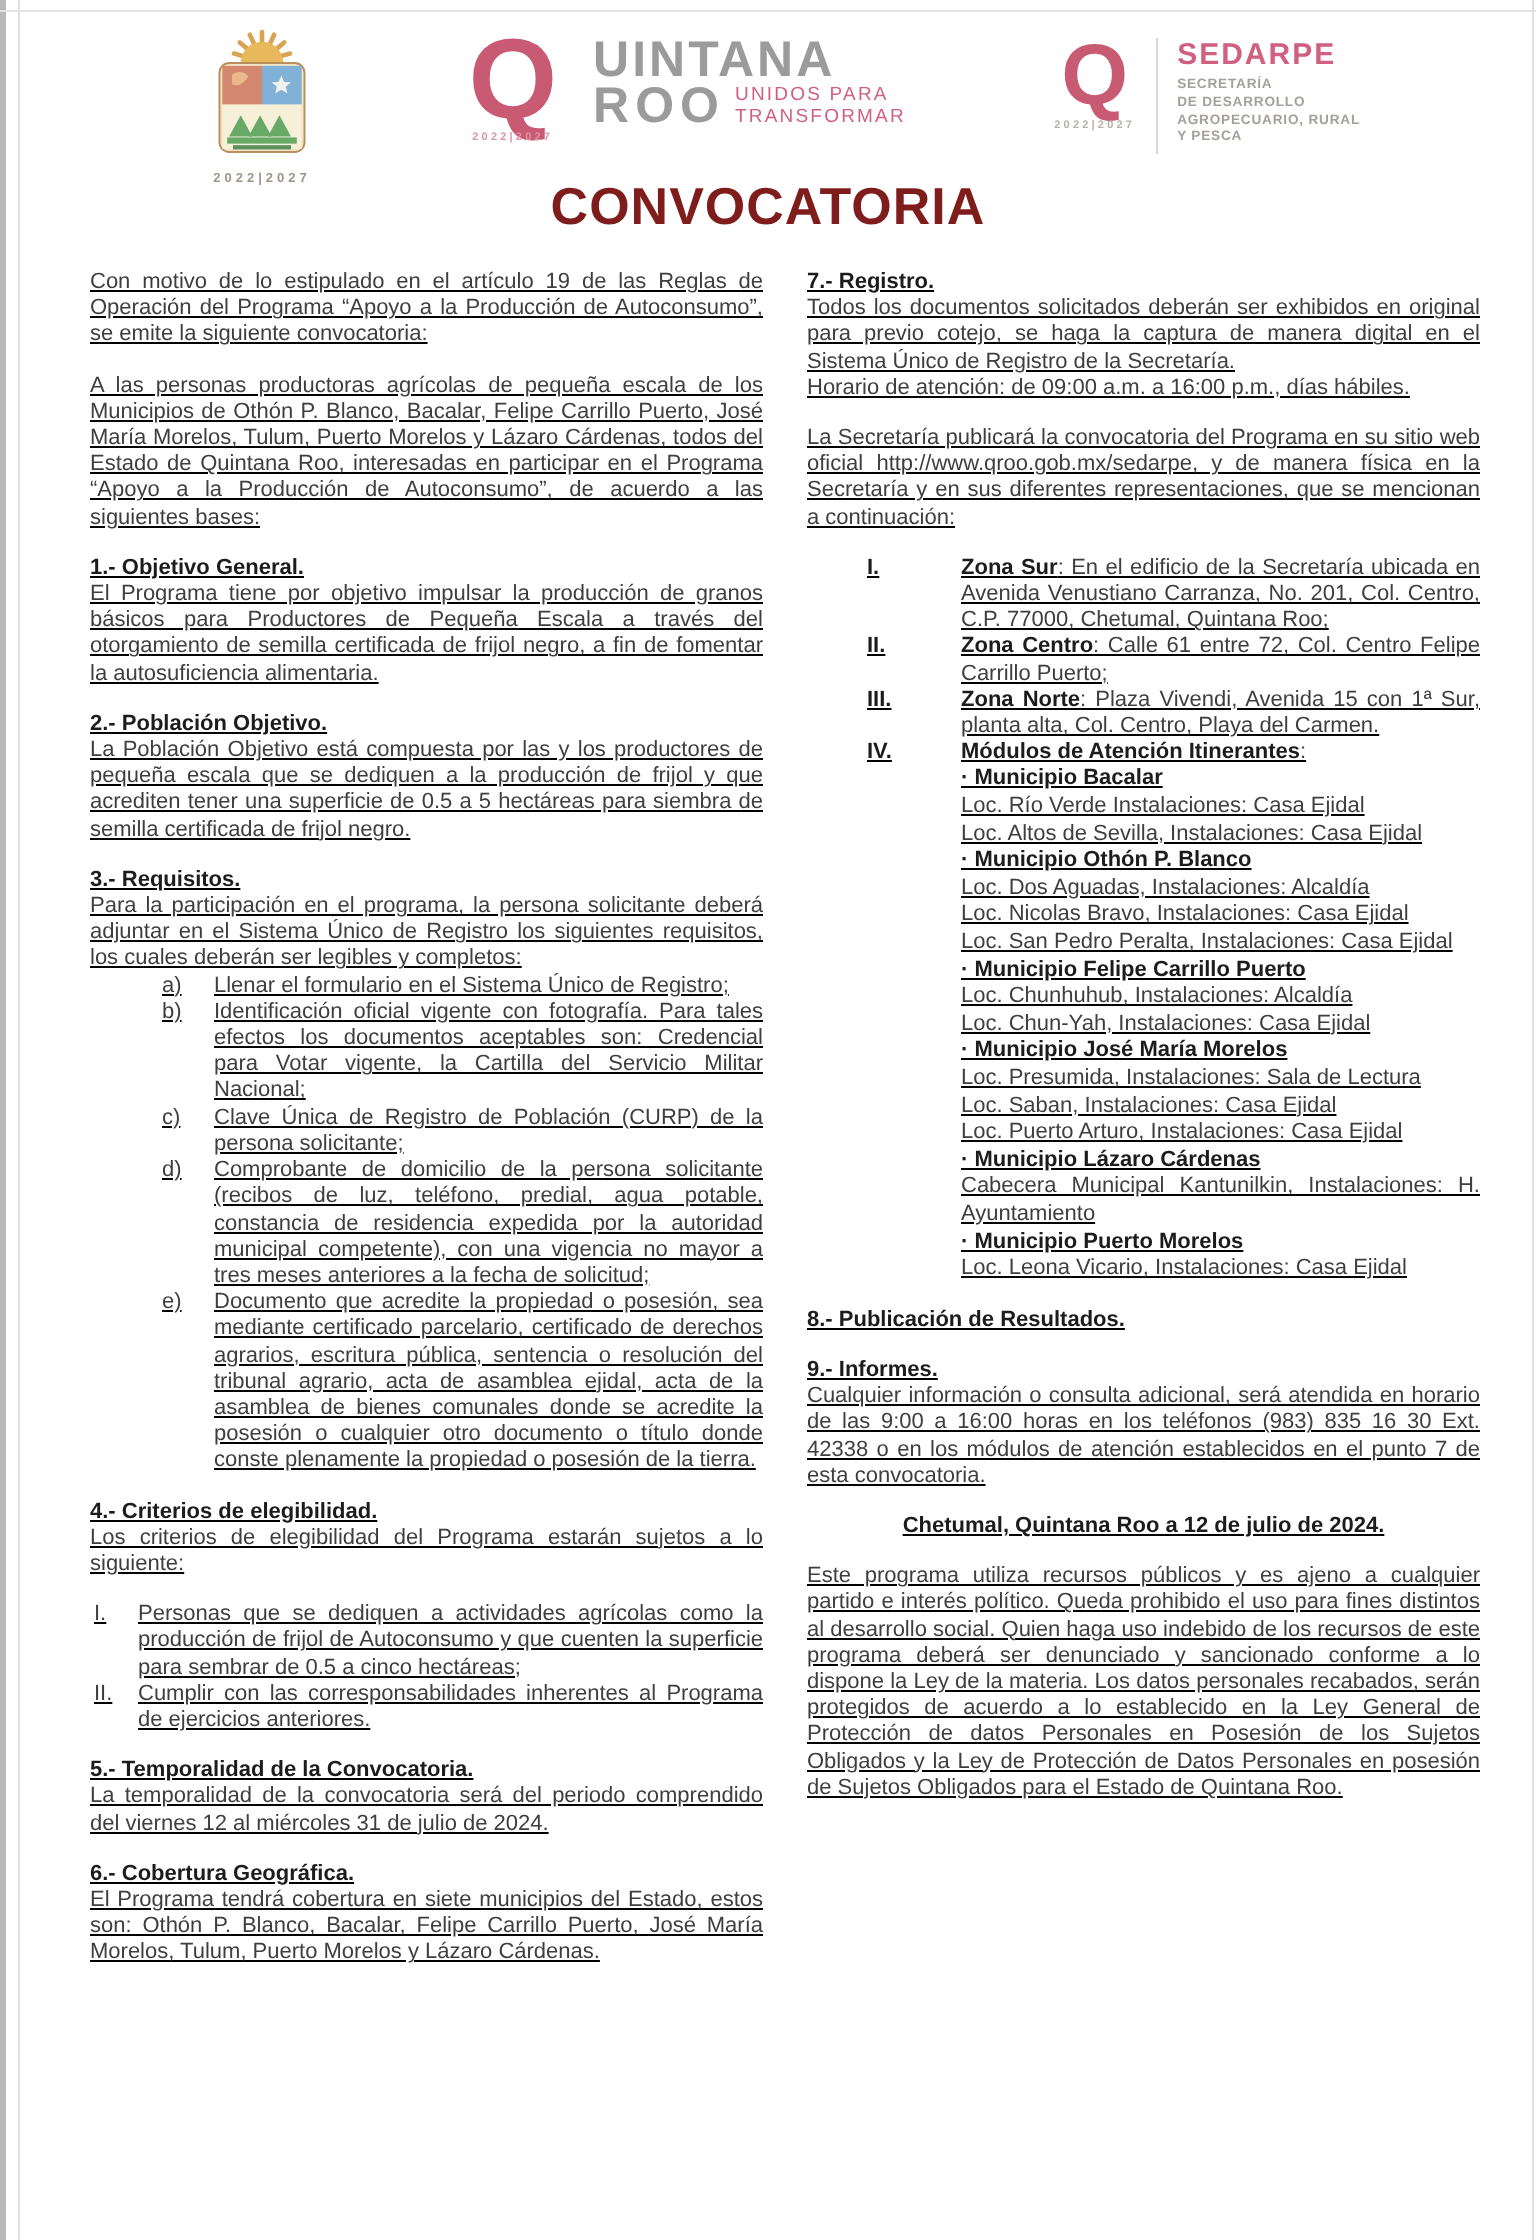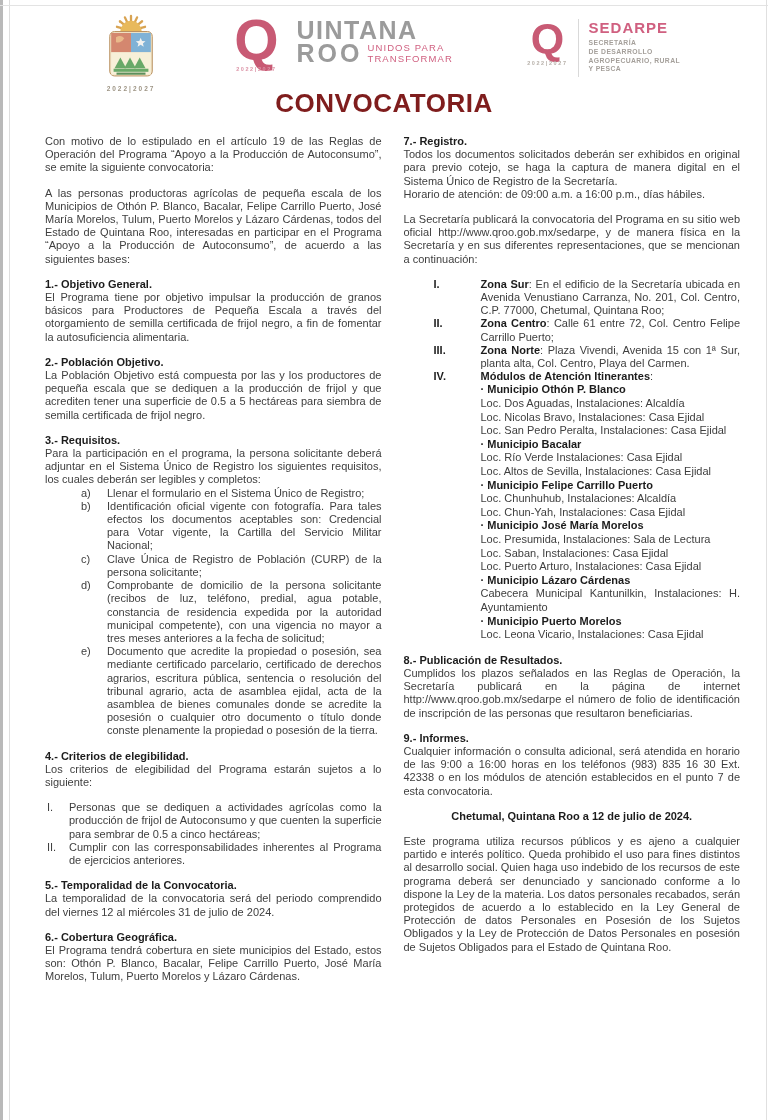--- a/index.html
+++ b/index.html
@@ -35,21 +35,21 @@
   .sed-q { display:block; font-size:43px; line-height:38px; font-weight:800; color:#c85a74; }
   .sed-years { font-size:5.5px; color:#b7b0a9; letter-spacing:1.6px; margin-top:3px; font-weight:bold; }
   .sed-div { width:1px; background:#d9d9d9; height:58px; margin:0 10px; }
   .sed-name { font-size:15px; font-weight:800; color:#d06080; letter-spacing:1px; margin-bottom:3px; }
   .sed-sub { font-size:6.8px; font-weight:bold; color:#a5a09b; letter-spacing:0.4px; line-height:8.8px; }
 
   h1.doc-title { font-size:26px; font-weight:800; color:#7f1d1d; text-align:center;
                  letter-spacing:0.5px; margin:8px 0 6px; }
 
   
-  .cols { display:flex; gap:22px; padding:10px 28px 0 45px; }
+  .cols { display:flex; gap:22px; padding:10px 28px 0 45px;text-decoration:underline; }
   .col { flex:1; min-width:0; }
 
   .p, .h, .li-t, .li-l, .zb, .mline {
     font-size:11px; line-height:13.2px; color:#3e3e3e; }
   .p { text-align:justify; }
   .h { font-weight:bold; color:#1c1c1c; }
   .blk { margin-bottom:12px; }
 
   .alpha-row { display:flex; }
   .alpha-row .li-l { flex:0 0 26px; margin-left:36px; }
@@ -232,31 +232,31 @@
         <div class="zone-row">
           <span class="li-l">III.</span>
           <span class="zb"><b>Zona Norte</b><span>: Plaza Vivendi, Avenida 15 con 1ª Sur, planta alta, Col. Centro, Playa del Carmen.</span></span>
         </div>
         <div class="zone-row">
           <span class="li-l">IV.</span>
           <span class="zb"><b>Módulos de Atención Itinerantes</b><span>:</span></span>
         </div>
 
         <div class="mod-block">
+          <div class="mod-title">· Municipio Bacalar</div>
+          <div class="mline">Loc. Río Verde Instalaciones: Casa Ejidal</div>
+          <div class="mline">Loc. Altos de Sevilla, Instalaciones: Casa Ejidal</div>
+        </div>
+        <div class="mod-block">
           <div class="mod-title">· Municipio Othón P. Blanco</div>
           <div class="mline">Loc. Dos Aguadas, Instalaciones: Alcaldía</div>
           <div class="mline">Loc. Nicolas Bravo, Instalaciones: Casa Ejidal</div>
           <div class="mline">Loc. San Pedro Peralta, Instalaciones: Casa Ejidal</div>
         </div>
         <div class="mod-block">
-          <div class="mod-title">· Municipio Bacalar</div>
-          <div class="mline">Loc. Río Verde Instalaciones: Casa Ejidal</div>
-          <div class="mline">Loc. Altos de Sevilla, Instalaciones: Casa Ejidal</div>
-        </div>
-        <div class="mod-block">
           <div class="mod-title">· Municipio Felipe Carrillo Puerto</div>
           <div class="mline">Loc. Chunhuhub, Instalaciones: Alcaldía</div>
           <div class="mline">Loc. Chun-Yah, Instalaciones: Casa Ejidal</div>
         </div>
         <div class="mod-block">
           <div class="mod-title">· Municipio José María Morelos</div>
           <div class="mline">Loc. Presumida, Instalaciones: Sala de Lectura</div>
           <div class="mline">Loc. Saban, Instalaciones: Casa Ejidal</div>
           <div class="mline">Loc. Puerto Arturo, Instalaciones: Casa Ejidal</div>
         </div>
@@ -265,21 +265,20 @@
           <div class="mline">Cabecera Municipal Kantunilkin, Instalaciones: H. Ayuntamiento</div>
         </div>
         <div class="mod-block">
           <div class="mod-title">· Municipio Puerto Morelos</div>
           <div class="mline">Loc. Leona Vicario, Instalaciones: Casa Ejidal</div>
         </div>
       </div>
 
       <div class="blk">
         <div class="h">8.- Publicación de Resultados.</div>
-        <p class="p">Cumplidos los plazos señalados en las Reglas de Operación, la Secretaría publicará en la página de internet http://www.qroo.gob.mx/sedarpe el número de folio de identificación de inscripción de las personas que resultaron beneficiarias.</p>
       </div>
 
       <div class="blk">
         <div class="h">9.- Informes.</div>
         <p class="p">Cualquier información o consulta adicional, será atendida en horario de las 9:00 a 16:00 horas en los teléfonos (983) 835 16 30 Ext. 42338 o en los módulos de atención establecidos en el punto 7 de esta convocatoria.</p>
       </div>
 
       <p class="dateline blk">Chetumal, Quintana Roo a 12 de julio de 2024.</p>
 
       <p class="p blk">Este programa utiliza recursos públicos y es ajeno a cualquier partido e interés político. Queda prohibido el uso para fines distintos al desarrollo social. Quien haga uso indebido de los recursos de este programa deberá ser denunciado y sancionado conforme a lo dispone la Ley de la materia. Los datos personales recabados, serán protegidos de acuerdo a lo establecido en la Ley General de Protección de datos Personales en Posesión de los Sujetos Obligados y la Ley de Protección de Datos Personales en posesión de Sujetos Obligados para el Estado de Quintana Roo.</p>

